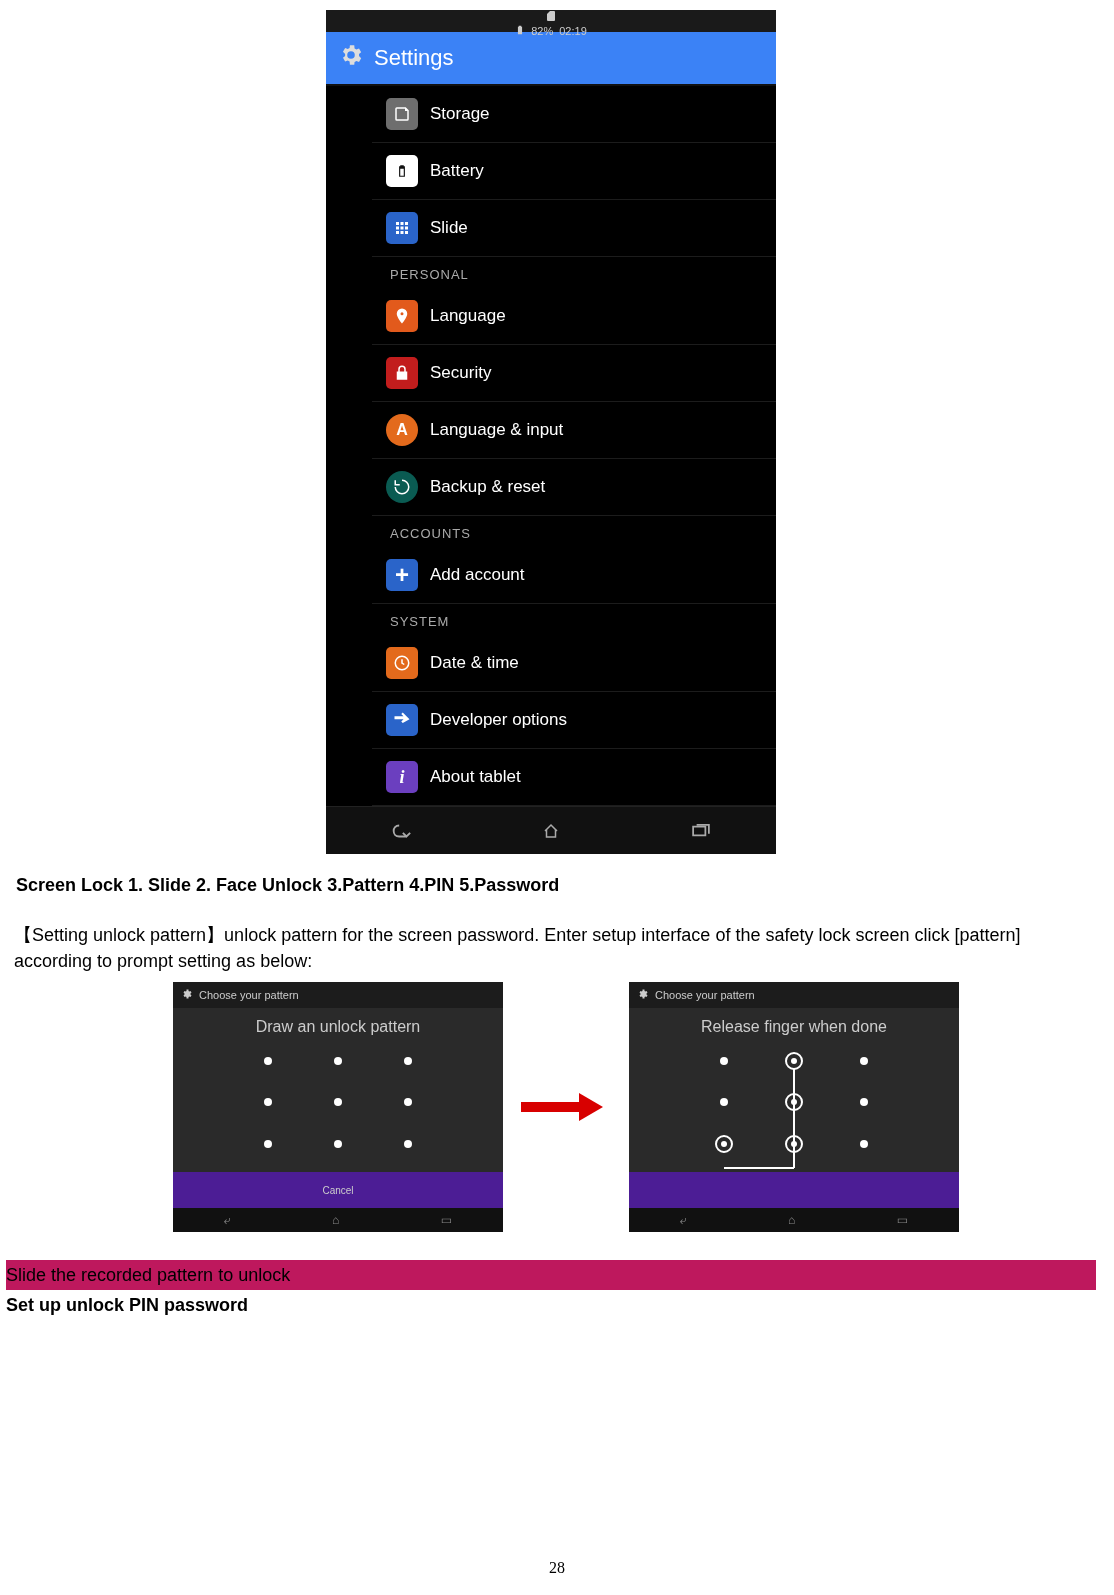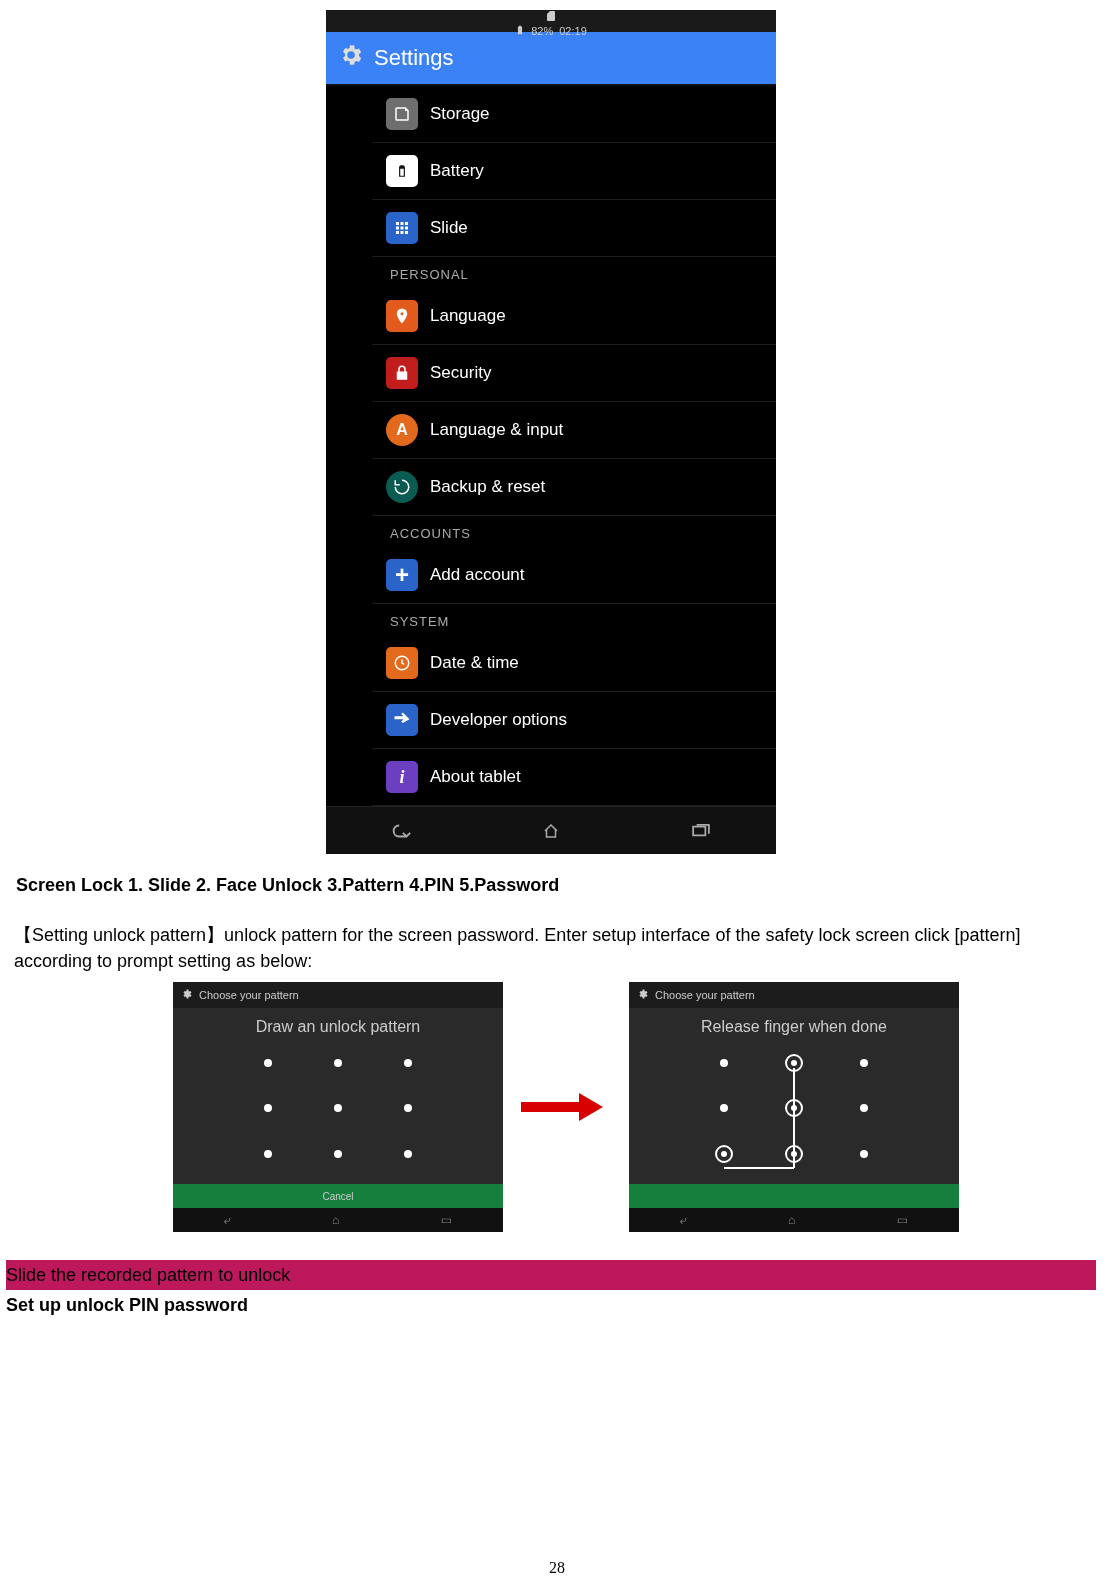--- a/index.html
+++ b/index.html
@@ -111,21 +111,21 @@
   }
   .mp-grid .dot.big {
     width:18px; height:18px; border:2px solid #fff; background:transparent;
     display:flex; align-items:center; justify-content:center;
   }
   .mp-grid .dot.big::after{ content:""; width:6px; height:6px; border-radius:50%; background:#fff; }
   .mp-line {
     position:absolute; background:#fff; height:2px;
   }
   .mini-phone .mp-footer {
-    background:#15803d; height:24px; display:flex; align-items:center; justify-content:center;
+    background:#4c1d95; height:36px; display:flex; align-items:center; justify-content:center;
     font-size:10px; color:#ccc;
   }
   .mini-phone .mp-nav {
     height:24px; background:#111; display:flex; justify-content:space-around; align-items:center;
     color:#888; font-size:12px;
   }
   .arrow-right {
     width: 90px; height: 28px; position: relative;
   }
   .arrow-right::before{

